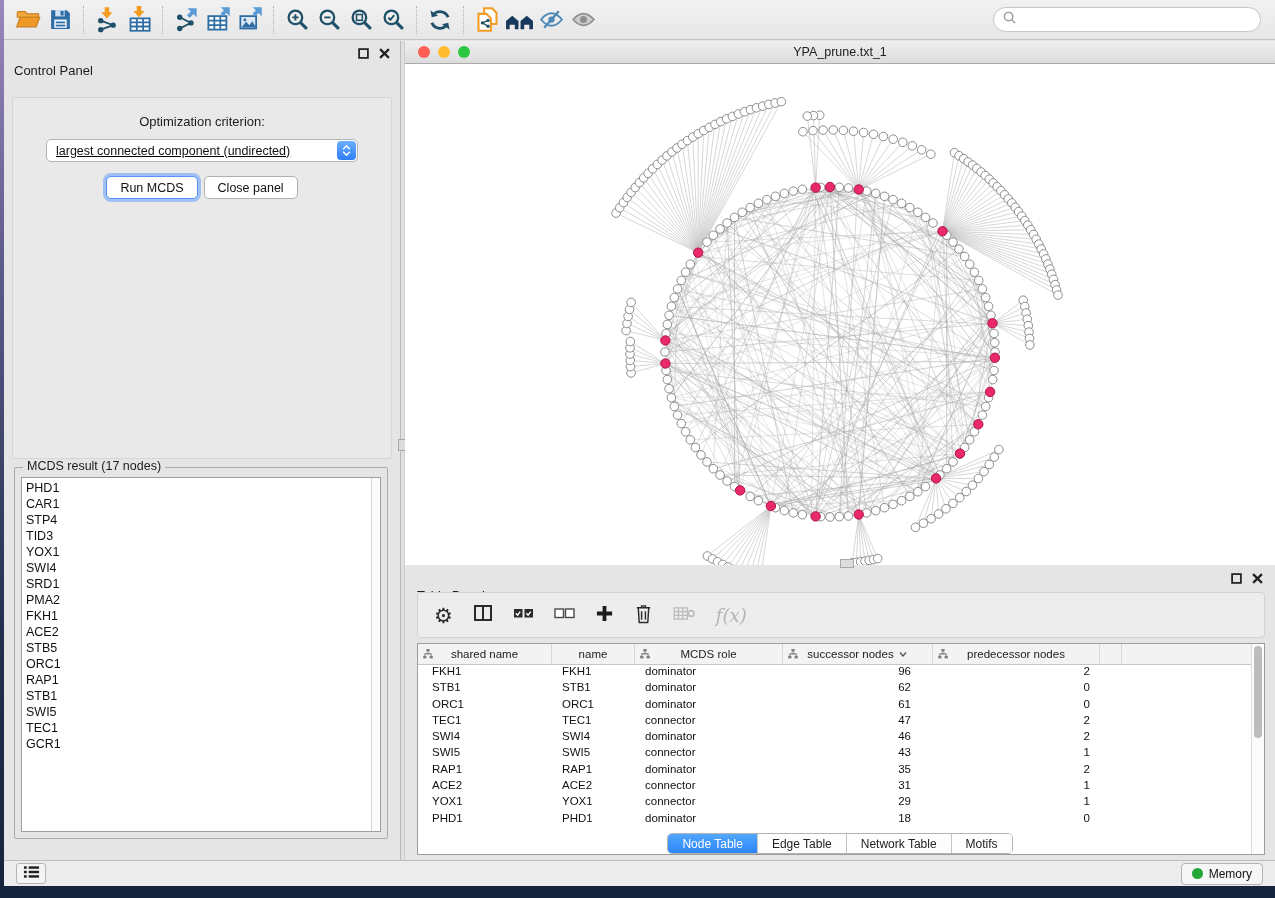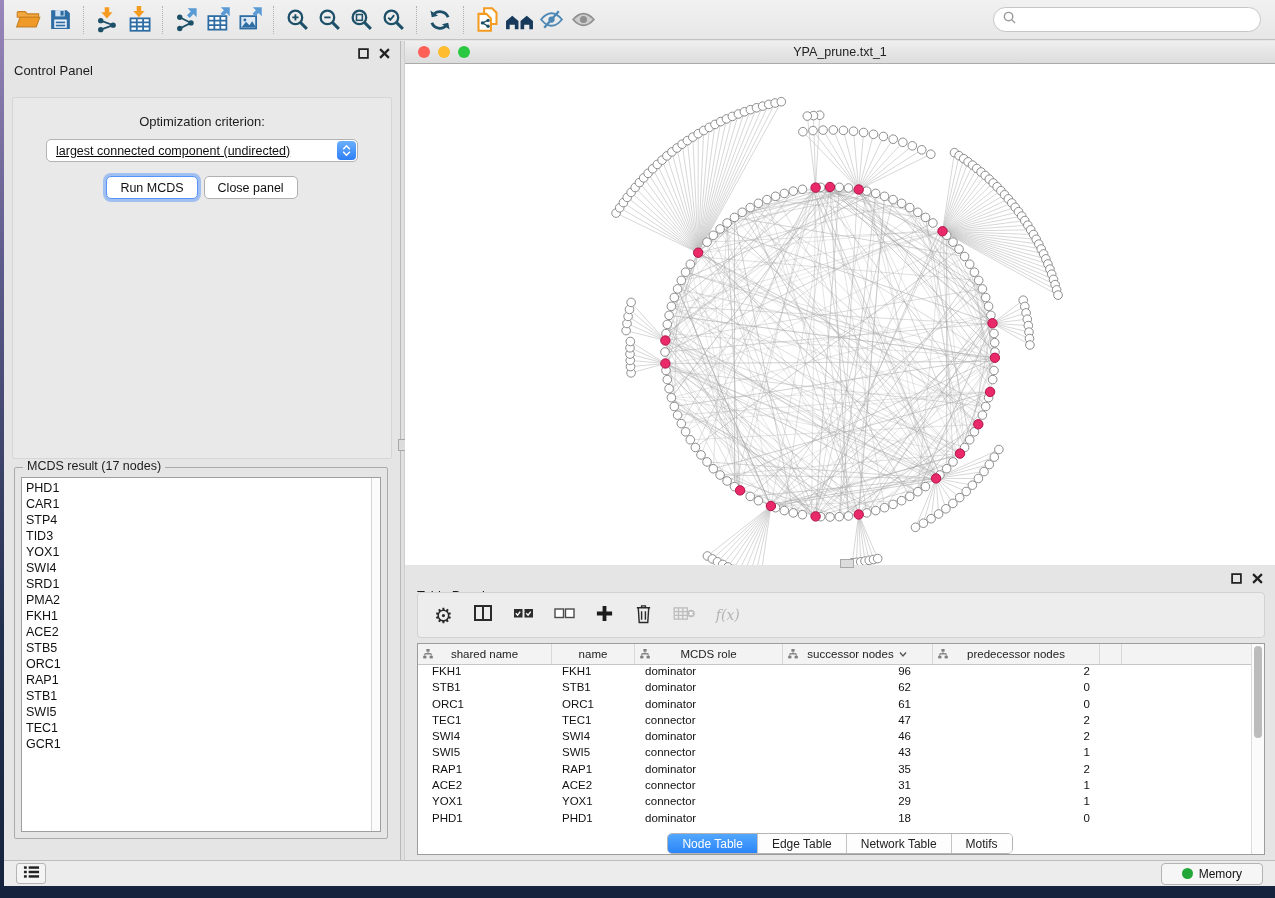--- a/index.html
+++ b/index.html
@@ -85,21 +85,21 @@
   .h-handle { position:absolute; left:50%; top:-6px; width:14px; height:9px;
     background:#dcdcdc; border:1px solid #a8a8a8; }
   .tp-header { position:absolute; left:0; top:2px; right:0; height:24px;
     display:flex; align-items:center; padding:0 12px; }
   .tp-toolbar { position:absolute; left:12px; right:10px; top:27px; height:46px;
     background:#ededed; border:1px solid #d2d2d2; border-radius:4px;
     display:flex; align-items:center; gap:20px; padding-left:16px; }
   .tp-toolbar .ti { display:flex; align-items:center; justify-content:center; }
   .gear-glyph { font-size:21px; color:#2b2b2b; line-height:1; }
   .fx-glyph { font-family:"DejaVu Serif","Liberation Serif",serif; font-style:italic;
-    font-size:14px; color:#b3b3b3; }
+    font-size:18px; color:#b3b3b3; }
   .node-table { position:absolute; left:12px; right:10px; top:78px; height:212px;
     background:#fff; border:1px solid #9c9c9c; display:flex; flex-direction:column; }
   .thead { display:flex; height:21px; background:#f3f3f3; border-bottom:1px solid #c6c6c6;
     font-size:11.5px; color:#222; flex:none; }
   .th { position:relative; display:flex; align-items:center; justify-content:center; gap:4px;
     border-right:1px solid #d8d8d8; }
   .th .tree { position:absolute; left:5px; top:5px; }
   .th.c0 { width:134px; } .th.c1 { width:83px; } .th.c2 { width:148px; }
   .th.c3 { width:150px; } .th.c4 { width:167px; } .th.fill { width:22px; border-right:1px solid #d8d8d8; }
   .tbody { position:relative; flex:1; overflow:hidden; }
@@ -115,21 +115,21 @@
   .table-thumb { position:absolute; left:2px; right:2px; top:2px; height:92px;
     background:#bcbcbc; border-radius:5px; }
   .tp-tabs { position:absolute; left:0; right:0; top:268px; display:flex; justify-content:center; }
 
   
   .status-bar { position:absolute; left:0; right:0; bottom:0; height:26px; background:#ececec;
     border-top:1px solid #bdbdbd; display:flex; align-items:center; padding:0 12px; }
   .list-btn { width:30px; height:21px; background:#f4f4f4; border:1px solid #b5b5b5;
     border-radius:3px; display:flex; align-items:center; justify-content:center; }
   .memory-btn { margin-left:auto; height:22px; background:#f6f6f6; border:1px solid #b3b3b3;
-    border-radius:4px; display:flex; align-items:center; gap:6px; padding:0 20px;
+    border-radius:4px; display:flex; align-items:center; gap:6px; padding:0 10px;
     font-size:12px; color:#111; }
   .mem-dot { width:11px; height:11px; border-radius:50%; }
 </style>
 </head>
 <body>
 
 <div class="wallpaper"></div>
 <div class="app-window">
 
   <div class="toolbar">

